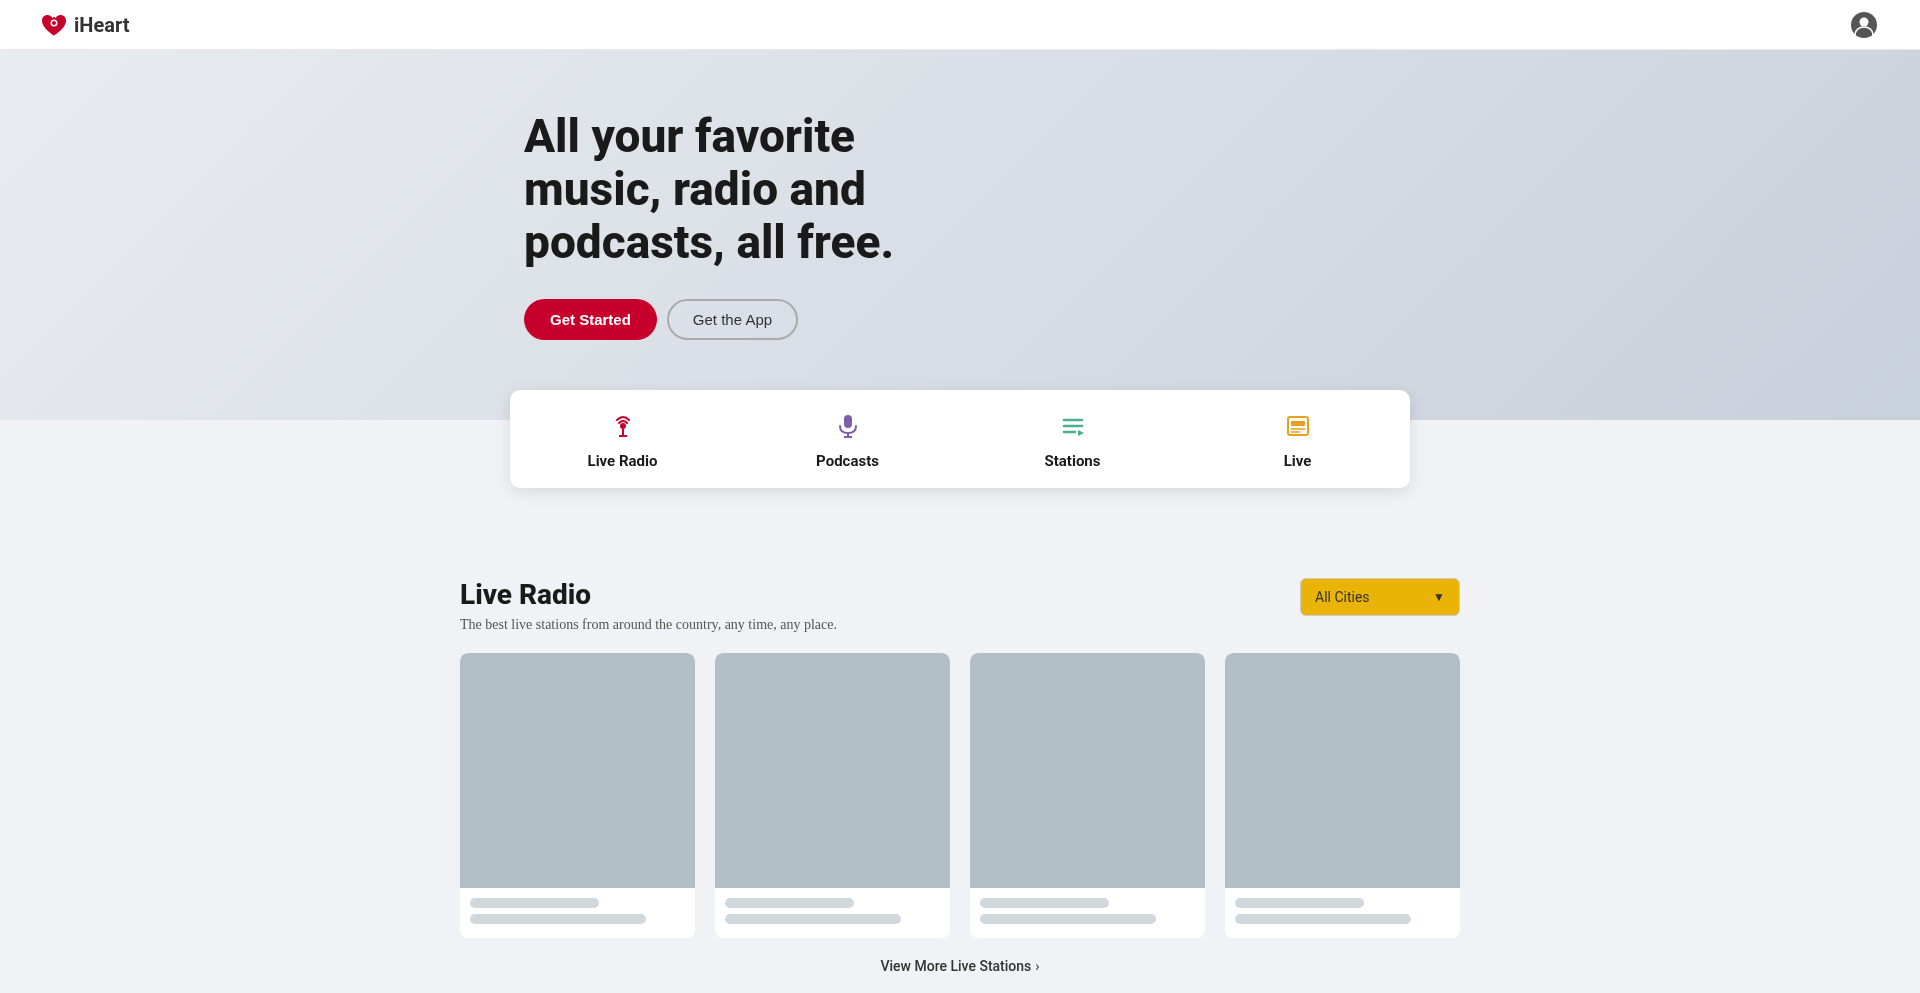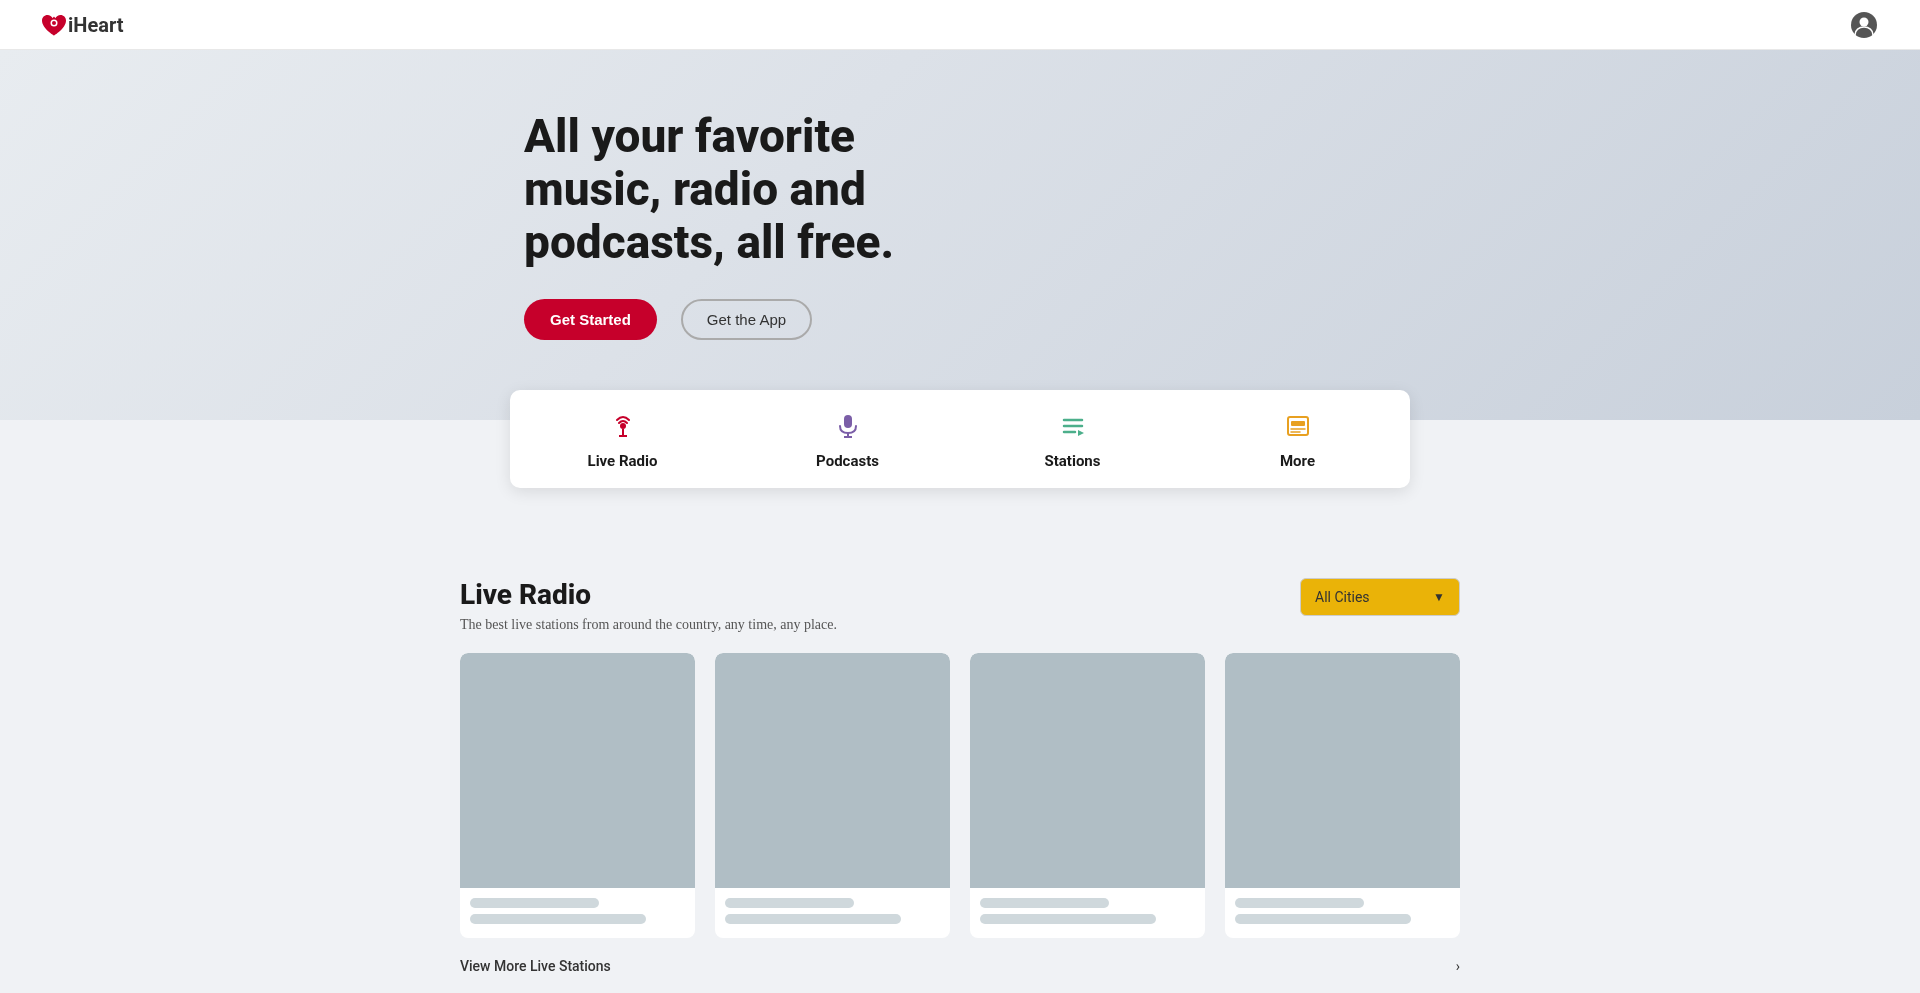--- a/index.html
+++ b/index.html
@@ -60,21 +60,21 @@
       font-size: 46px;
       font-weight: 800;
       color: #1a1a1a;
       line-height: 1.15;
       margin-bottom: 30px;
       max-width: 460px;
     }
 
     .hero-buttons {
       display: flex;
-      gap: 24px;
+      gap: 10px;
       align-items: flex-end;
     }
 
     .btn-get-started {
       background: #c6002b;
       color: #fff;
       border: none;
       border-radius: 24px;
       padding: 12px 26px;
       font-size: 15px;
@@ -204,21 +204,21 @@
     .card-skeleton-line-long {
       height: 10px;
       background: #cfd8dc;
       border-radius: 6px;
       margin: 0 10px 14px;
       width: 75%;
     }
 
     .view-more-row {
       display: flex;
-      justify-content: space-between;
+      justify-content: center;
       align-items: center;
       gap: 4px;
       margin-top: 0;
     }
 
     .view-more-link {
       font-size: 14px;
       color: #333;
       text-decoration: none;
       font-weight: 500;
@@ -227,20 +227,21 @@
 
     .chevron-right {
       color: #333;
       font-size: 14px;
     }
 
     
     .iheart-logo {
       display: flex;
       align-items: center;
+      gap: 6px;
       cursor: pointer;
     }
   </style>
 </head>
 <body>
 
 <header class="header">
   <div class="iheart-logo">
 
     <svg width="28" height="26" viewBox="0 0 28 26" fill="none" xmlns="http://www.w3.org/2000/svg">
@@ -322,21 +323,21 @@
     <div class="tab-item">
       <span class="tab-icon">
         
         <svg width="28" height="28" viewBox="0 0 28 28" fill="none" xmlns="http://www.w3.org/2000/svg">
           <rect x="4" y="5" width="20" height="18" rx="2" fill="none" stroke="#e8a020" stroke-width="2"></rect>
           <rect x="7" y="9" width="14" height="5" rx="1" fill="#e8a020"></rect>
           <line x1="7" y1="17" x2="21" y2="17" stroke="#e8a020" stroke-width="1.5" stroke-linecap="round"></line>
           <line x1="7" y1="20" x2="16" y2="20" stroke="#e8a020" stroke-width="1.5" stroke-linecap="round"></line>
         </svg>
       </span>
-      <span class="tab-label">More</span>
+      <span class="tab-label">Live</span>
     </div>
 
   </nav>
 </div>
 
 <main style="background:#f0f2f5; padding: 40px 0 60px;">
   <div class="main-content">
 
     <div class="section-header">
       <div class="section-title-block">

